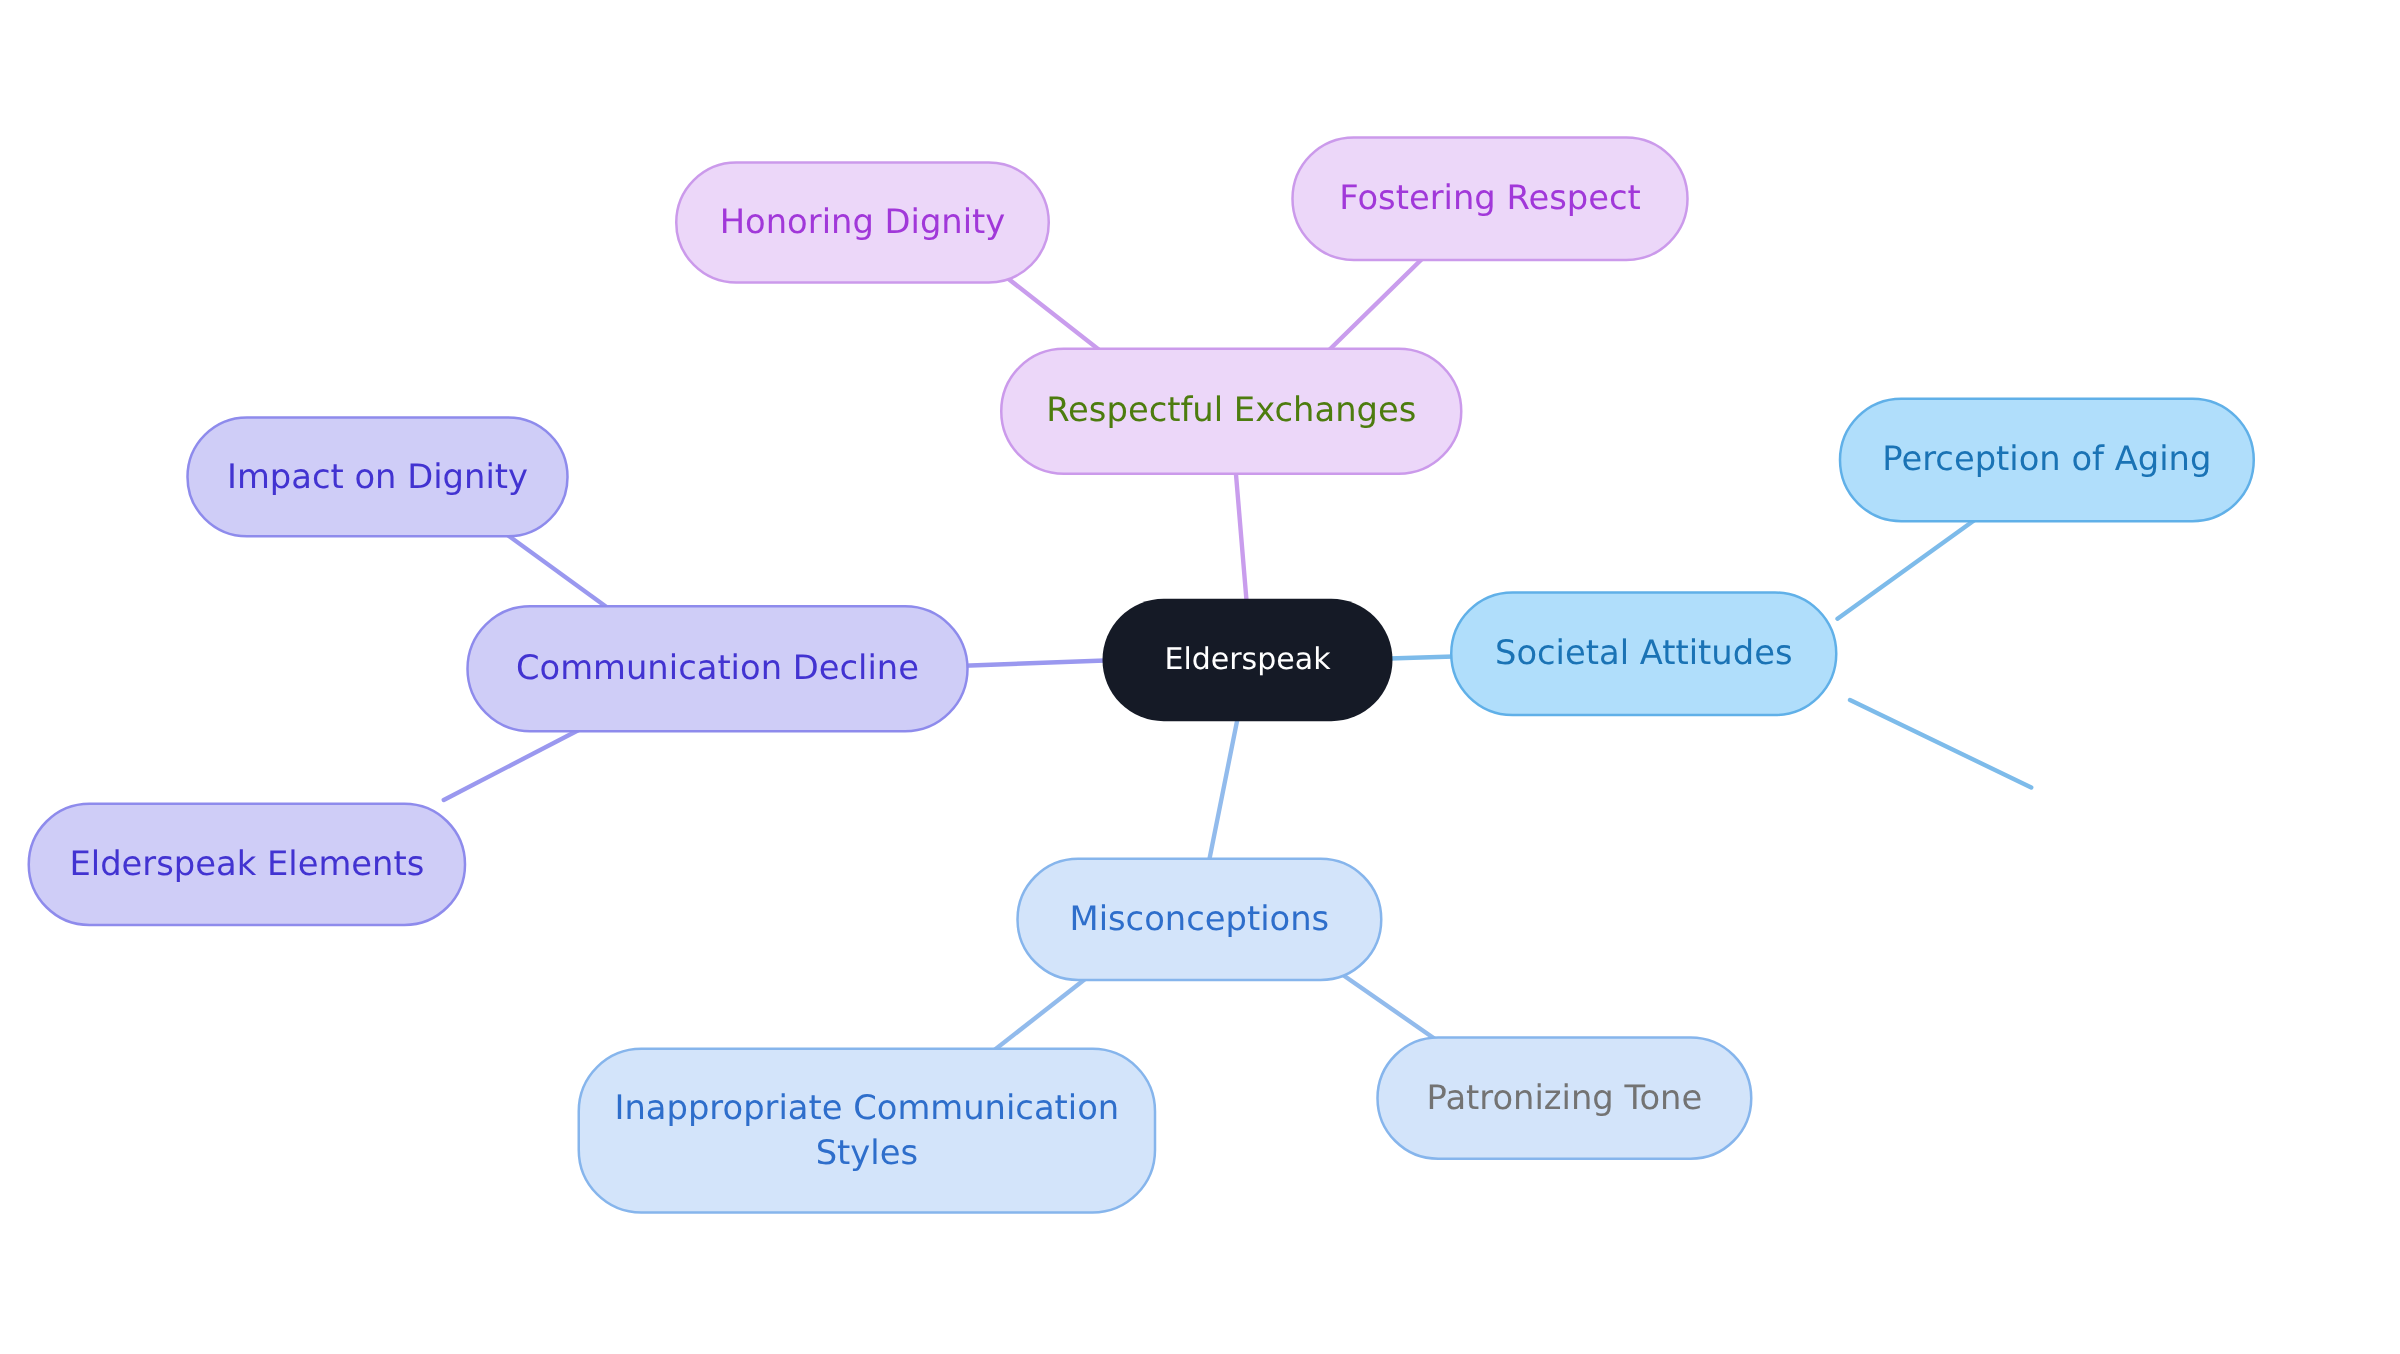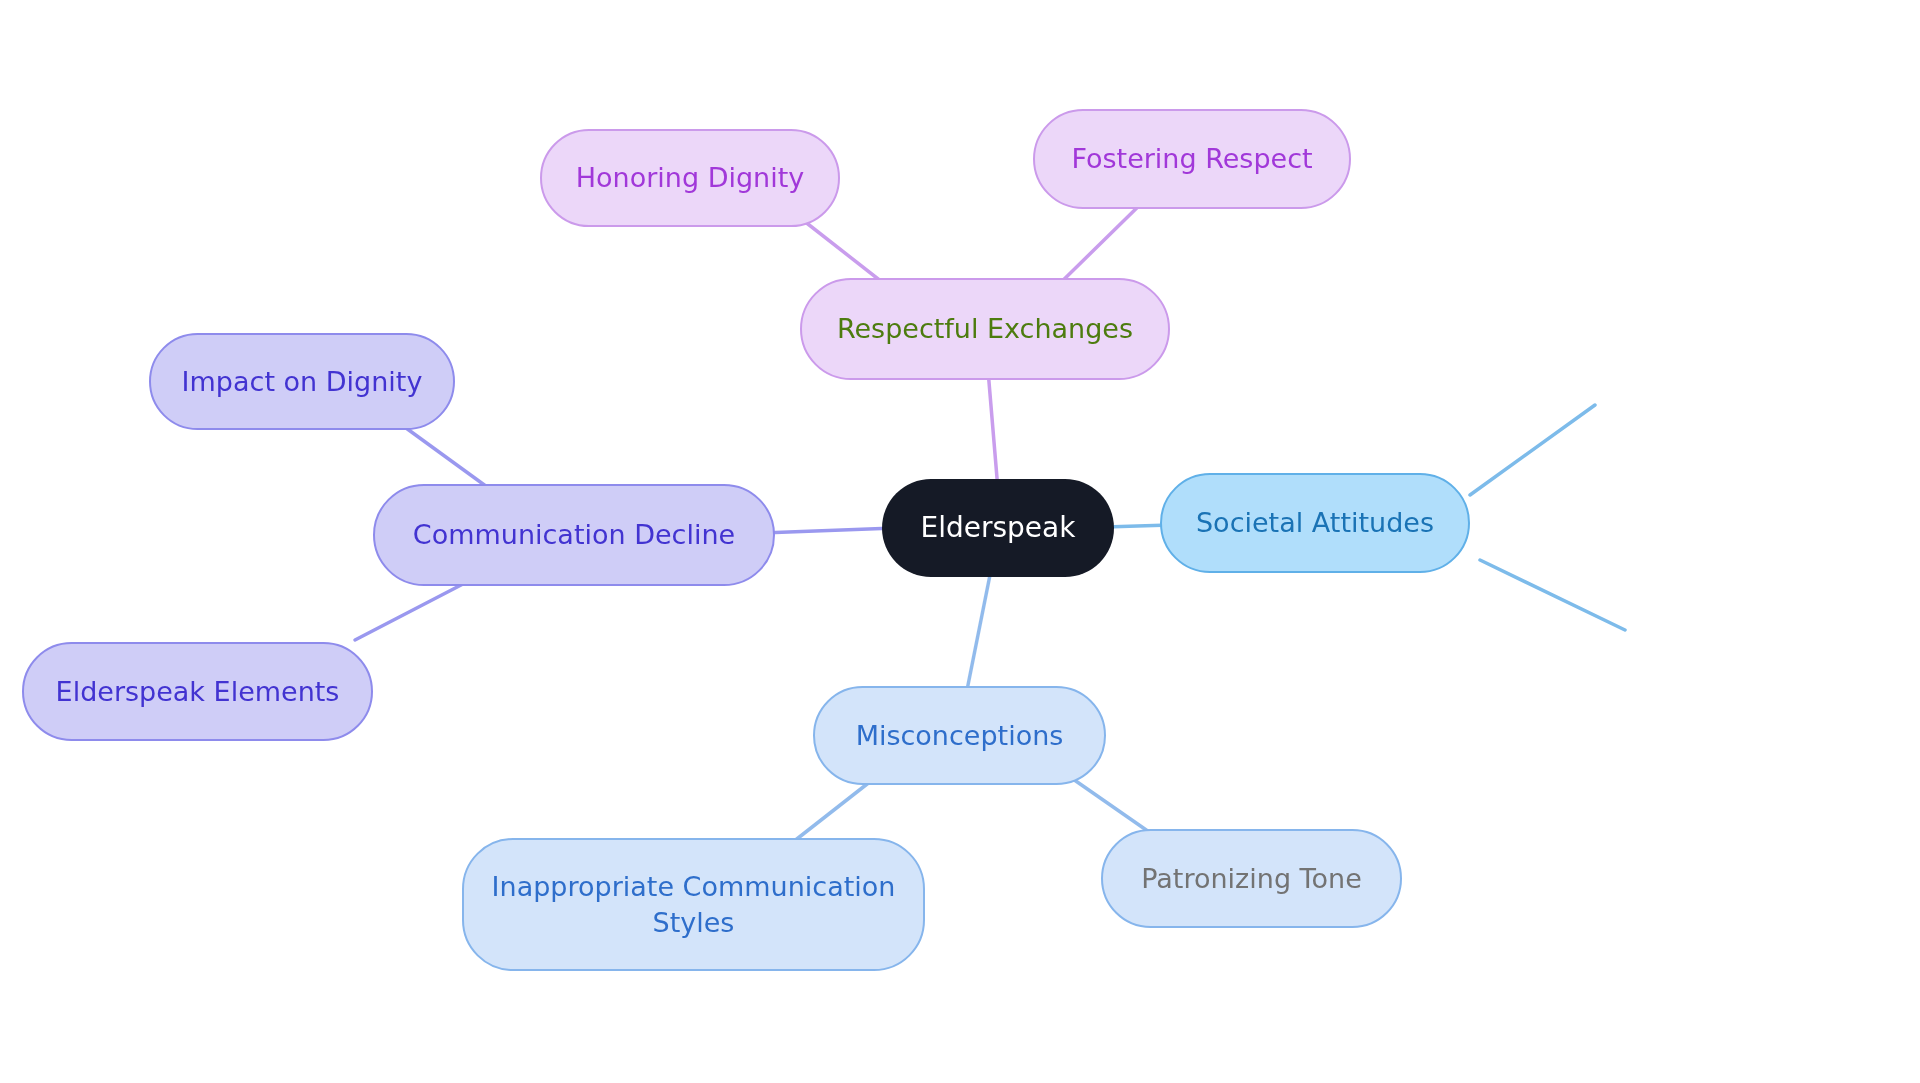--- a/index.html
+++ b/index.html
@@ -27,21 +27,21 @@
     border: 2px solid transparent;
     border-radius: 51px;
     font-size: 27px;
     line-height: 1.3;
     box-sizing: border-box;
     padding: 0 20px;
     cursor: default;
     user-select: none;
   }
   .node-center {
-    font-size: 28px;
+    font-size: 24px;
     border-radius: 50px;
     border-width: 0;
   }
   
   .n-center        { left: 882px;  top: 479px; width: 232px; height: 98px; }
   .n-respectful    { left: 800px;  top: 278px; width: 370px; height: 102px; }
   .n-honoring      { left: 540px;  top: 129px; width: 300px; height: 98px; }
   .n-fostering     { left: 1033px; top: 109px; width: 318px; height: 100px; }
   .n-societal      { left: 1160px; top: 473px; width: 310px; height: 100px; }
   .n-perception    { left: 1471px; top: 318px; width: 333px; height: 100px; }
@@ -73,20 +73,21 @@
     <line x1="1060" y1="770" x2="1175" y2="850" style="stroke: rgb(146, 187, 236);"></line>
   </svg>
 
   <div class="node node-center n-center" style="background: rgb(21, 26, 38); border-color: rgb(21, 26, 38); color: rgb(255, 255, 255);">Elderspeak</div>
 
   <div class="node n-respectful" style="background: rgb(236, 215, 249); border-color: rgb(203, 154, 235); color: #4d7c0f;">Respectful Exchanges</div>
   <div class="node n-honoring" style="background: rgb(236, 215, 249); border-color: rgb(203, 154, 235); color: rgb(161, 56, 217);">Honoring Dignity</div>
   <div class="node n-fostering" style="background: rgb(236, 215, 249); border-color: rgb(203, 154, 235); color: rgb(161, 56, 217);">Fostering Respect</div>
 
   <div class="node n-societal" style="background: rgb(176, 222, 251); border-color: rgb(96, 176, 232); color: rgb(26, 115, 181);">Societal Attitudes</div>
+  <div class="node n-perception" style="background: rgb(176, 222, 251); border-color: rgb(96, 176, 232); color: rgb(26, 115, 181);">Perception of Aging</div>
 
   <div class="node n-communication" style="background: rgb(207, 205, 247); border-color: rgb(142, 139, 236); color: rgb(66, 51, 209);">Communication Decline</div>
   <div class="node n-impact" style="background: rgb(207, 205, 247); border-color: rgb(142, 139, 236); color: rgb(66, 51, 209);">Impact on Dignity</div>
   <div class="node n-elements" style="background: rgb(207, 205, 247); border-color: rgb(142, 139, 236); color: rgb(66, 51, 209);">Elderspeak Elements</div>
 
   <div class="node n-misconceptions" style="background: rgb(211, 228, 250); border-color: rgb(134, 181, 236); color: rgb(46, 110, 203);">Misconceptions</div>
   <div class="node n-inappropriate" style="background: rgb(211, 228, 250); border-color: rgb(134, 181, 236); color: rgb(46, 110, 203);">Inappropriate Communication Styles</div>
   <div class="node n-patronizing" style="background: rgb(211, 228, 250); border-color: rgb(134, 181, 236); color: #737373;">Patronizing Tone</div>
 
 </div>

